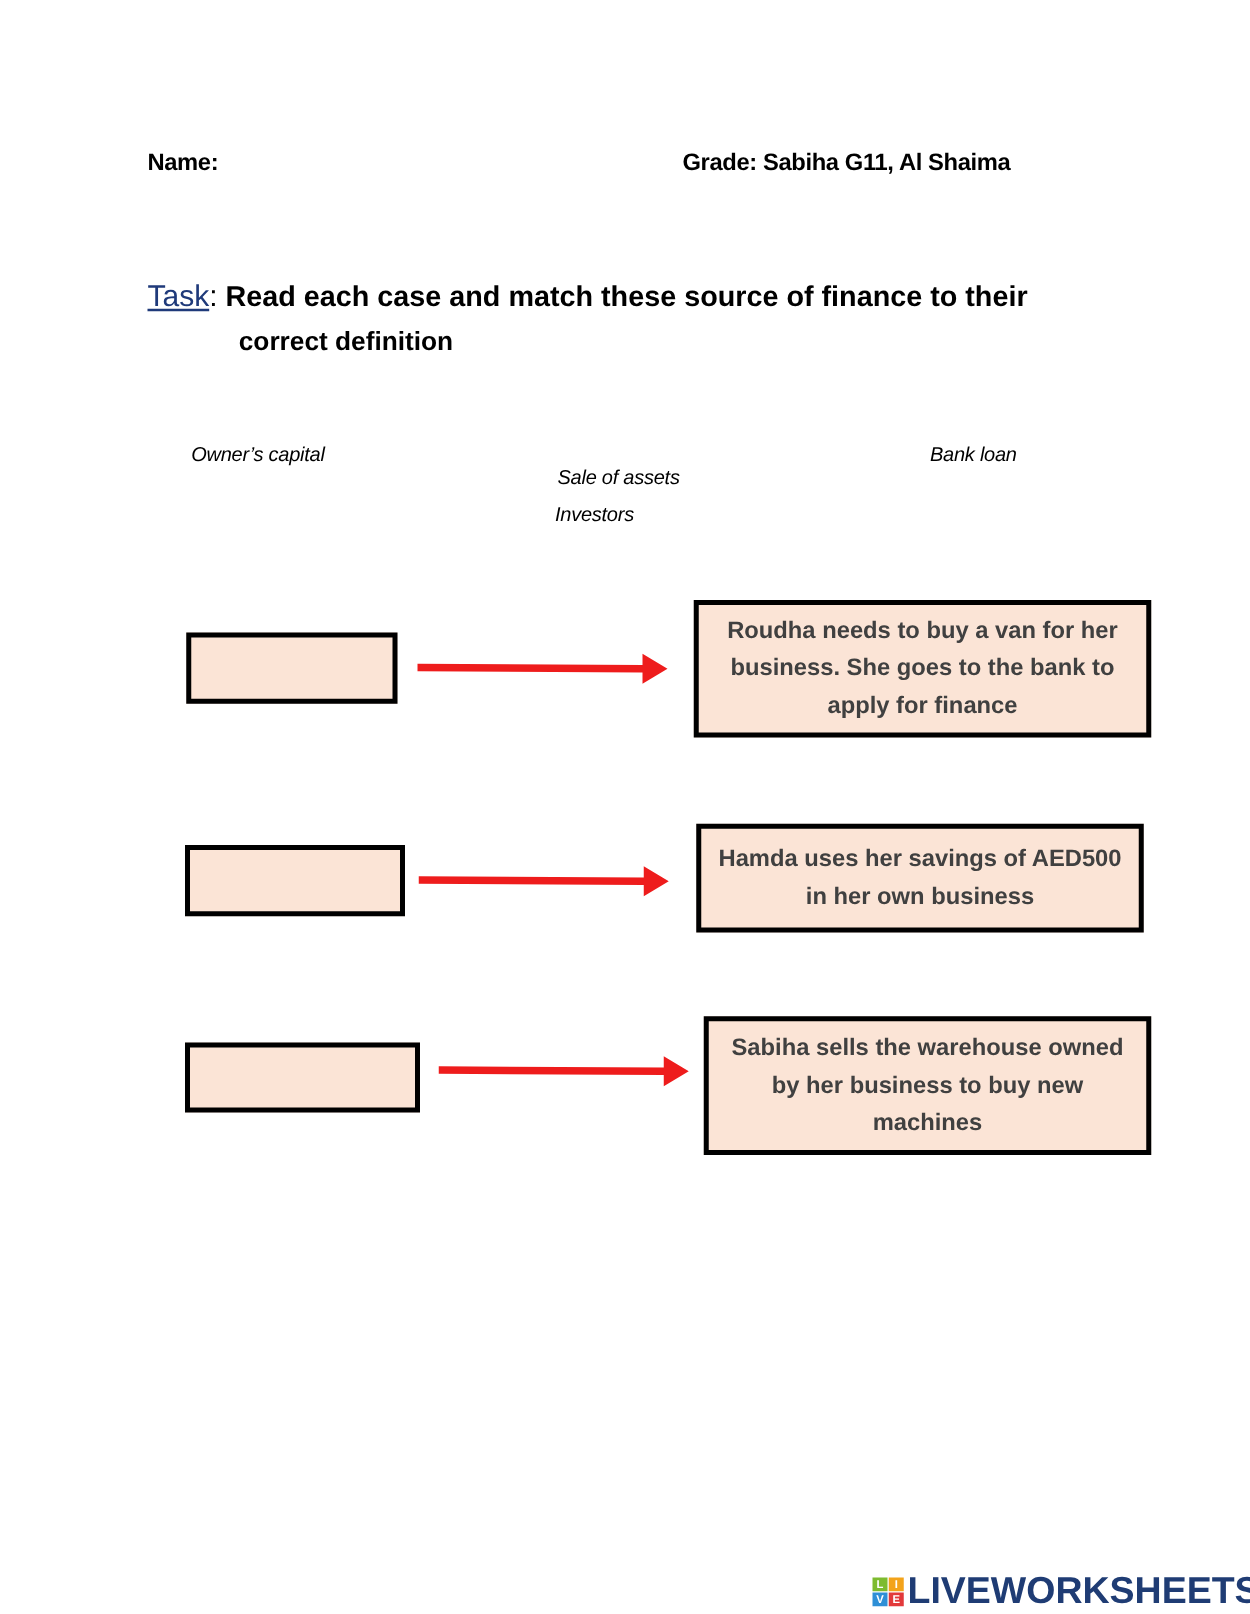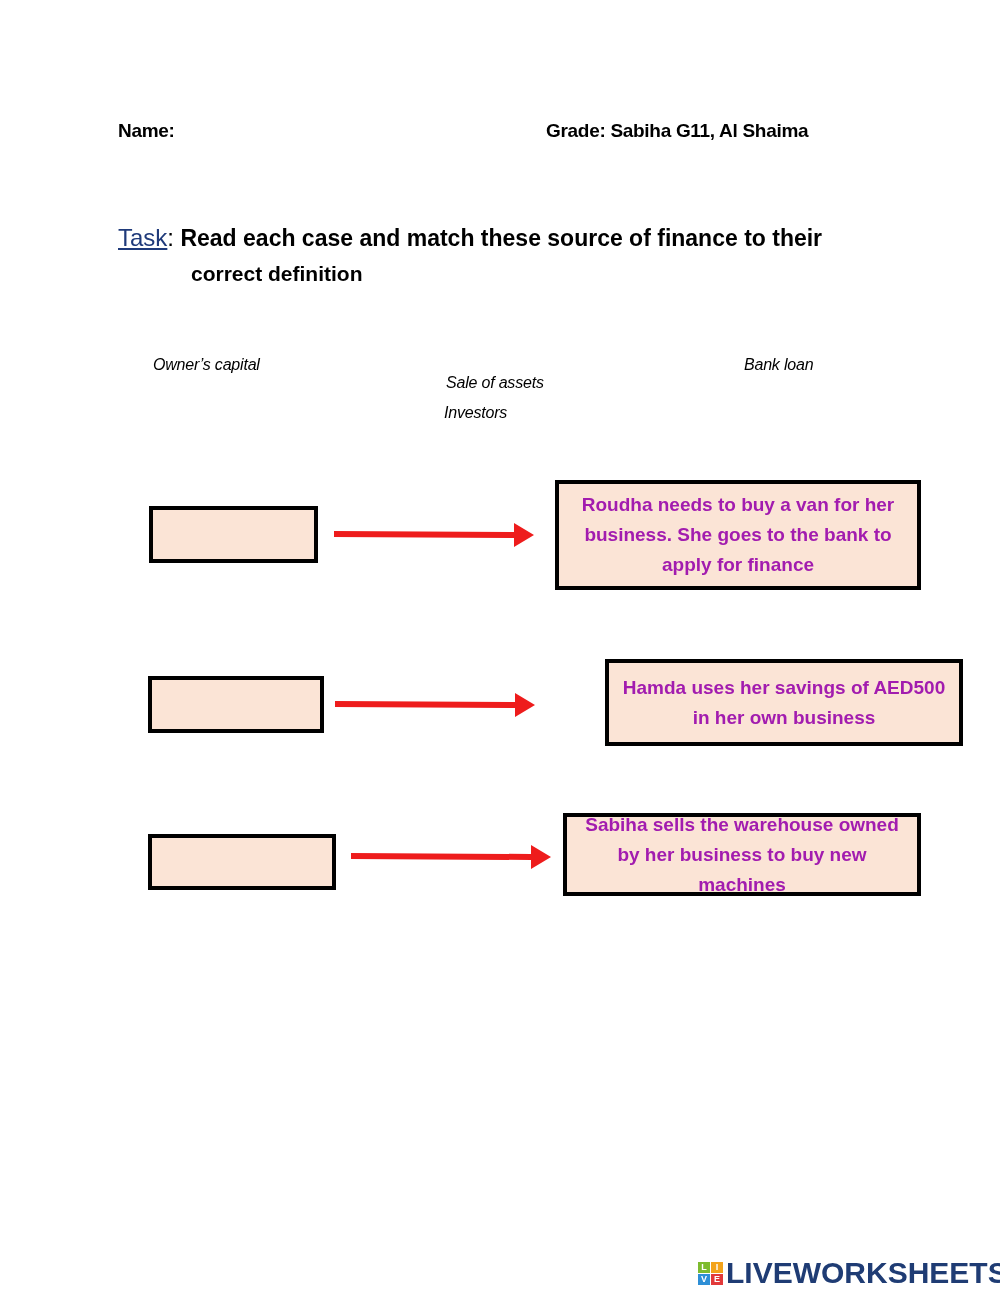--- a/index.html
+++ b/index.html
@@ -11,21 +11,21 @@
     .hdr { font-weight: bold; font-size: 19px; color: #000; letter-spacing: -0.3px; }
     .task-line { font-weight: bold; color: #000; }
     .task-word { color: #1f3a7a; text-decoration: underline; font-weight: normal; font-size: 24px; }
     .opt { font-style: italic; font-size: 16px; color: #000; letter-spacing: -0.2px; }
     .ans {
       background: #fbe4d6; border: 4px solid #000; box-sizing: border-box;
     }
     .case {
       background: #fbe4d6; border: 4px solid #000; box-sizing: border-box;
       display: flex; align-items: center; justify-content: center; text-align: center;
-      color: #a21caf; font-weight: bold; font-size: 19px; line-height: 30px; padding: 0 12px;
+      color: #404040; font-weight: bold; font-size: 19px; line-height: 30px; padding: 0 12px;
     }
     .arrow { position: absolute; }
     .logo { font-weight: bold; font-size: 30px; color: #1f3c74; letter-spacing: 0px; }
     .logo-grid { display: grid; grid-template-columns: 12px 12px; grid-template-rows: 11px 11px; gap: 1px; }
     .logo-grid span { font-size: 9px; font-weight: bold; color: #fff; display:flex; align-items:center; justify-content:center; }
   </style>
 </head>
 <body>
 
 <div class="abs hdr" style="left:118px; top:120px;">Name:</div>
@@ -44,27 +44,27 @@
 <div class="abs ans" style="left:149px; top:506px; width:169px; height:57px;"></div>
 <svg class="arrow" style="left:332px; top:520px;" width="204" height="30">
   <polygon points="2,11 182,12 182,3 202,15 182,27 182,18 2,17" fill="#ee1c1c"></polygon>
 </svg>
 <div class="abs case" style="left:555px; top:480px; width:366px; height:110px;">Roudha needs to buy a van for her business. She goes to the bank to apply for finance</div>
 
 <div class="abs ans" style="left:148px; top:676px; width:176px; height:57px;"></div>
 <svg class="arrow" style="left:333px; top:690px;" width="204" height="30">
   <polygon points="2,11 182,12 182,3 202,15 182,27 182,18 2,17" fill="#ee1c1c"></polygon>
 </svg>
-<div class="abs case" style="left:557px; top:659px; width:358px; height:87px;margin-left:48px;">Hamda uses her savings of AED500 in her own business</div>
+<div class="abs case" style="left:557px; top:659px; width:358px; height:87px;">Hamda uses her savings of AED500 in her own business</div>
 
 <div class="abs ans" style="left:148px; top:834px; width:188px; height:56px;"></div>
 <svg class="arrow" style="left:349px; top:842px;" width="204" height="30">
   <polygon points="2,11 182,12 182,3 202,15 182,27 182,18 2,17" fill="#ee1c1c"></polygon>
 </svg>
-<div class="abs case" style="left:563px; top:813px; width:358px; height:83px;">Sabiha sells the warehouse owned by her business to buy new machines</div>
+<div class="abs case" style="left:563px; top:813px; width:358px; height:111px;">Sabiha sells the warehouse owned by her business to buy new machines</div>
 
 <div class="abs" style="left:698px; top:1256px; display:flex; align-items:center; gap:3px;">
   <div class="logo-grid">
     <span style="background:#7dbb2f;">L</span>
     <span style="background:#f3a31b;">I</span>
     <span style="background:#2e8fd6;">V</span>
     <span style="background:#e2393a;">E</span>
   </div>
   <span class="logo">LIVEWORKSHEETS</span>
 </div>

